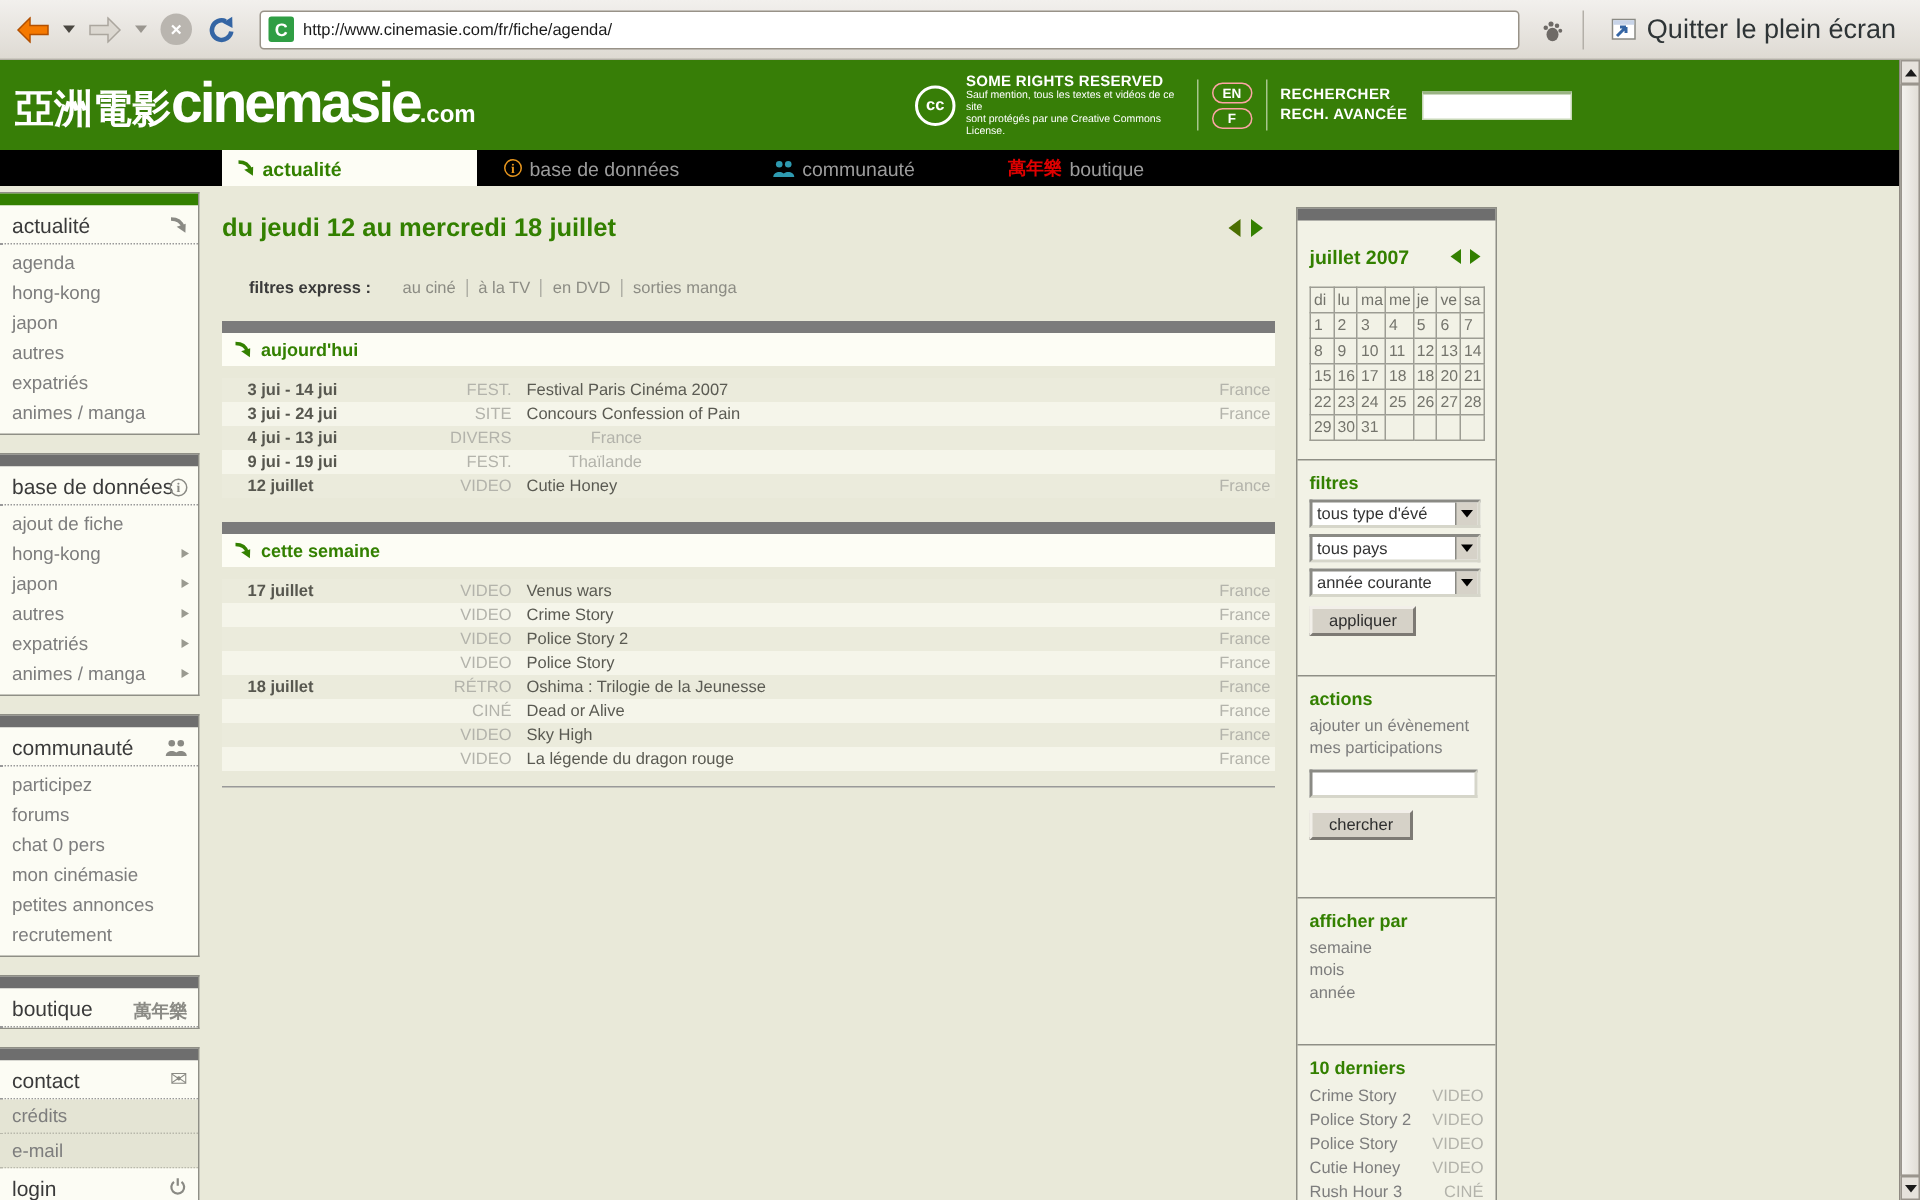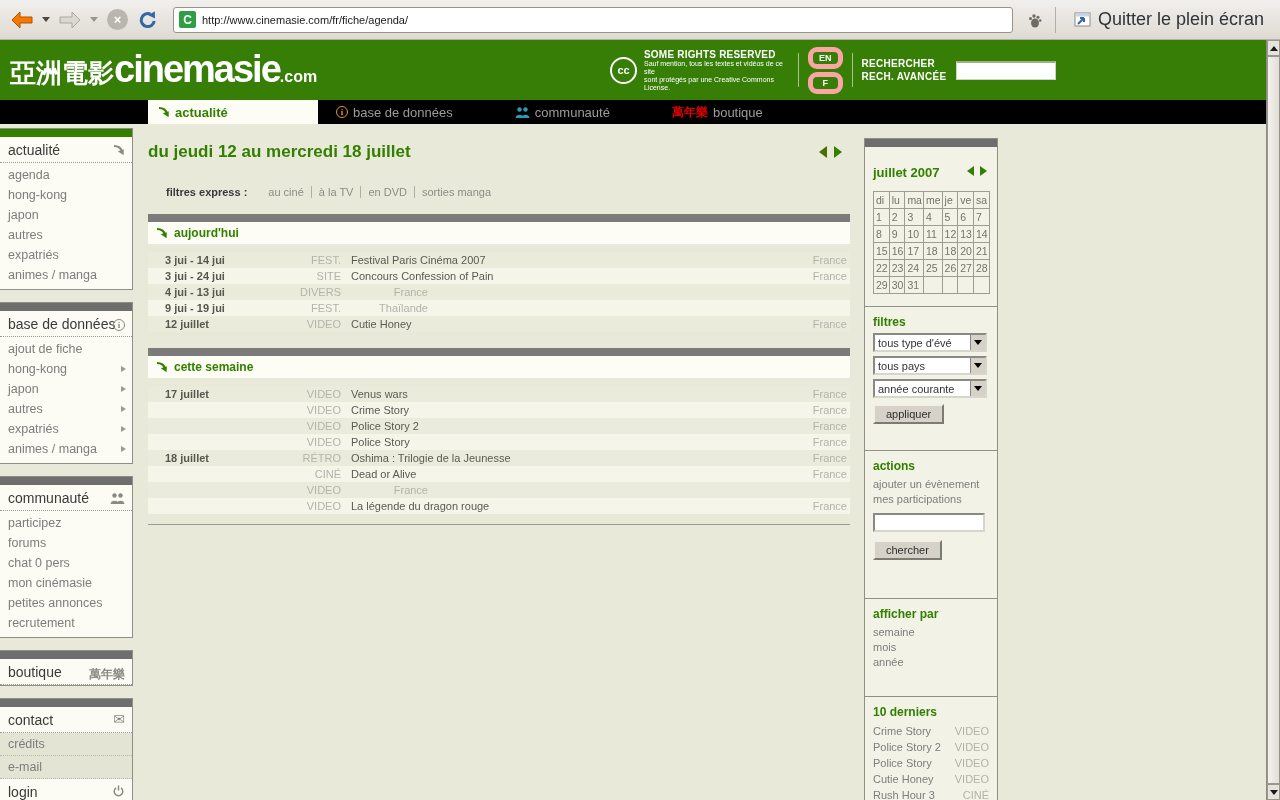--- a/index.html
+++ b/index.html
@@ -32,21 +32,21 @@
   .logo-name { font-size:38px; font-weight:bold; letter-spacing:-2px; line-height:30px; }
   .logo-tld { font-size:16px; font-weight:bold; }
   .hdr-right { position:absolute; left:610px; top:10px; height:40px; display:flex; align-items:center; }
   .cc-circle { width:27px; height:27px; border:2px solid #fff; border-radius:50%; display:flex;
     align-items:center; justify-content:center; font-size:11px; font-weight:bold; }
   .cc-text { margin-left:7px; width:145px; }
   .cc-title { font-size:10px; font-weight:bold; letter-spacing:0.2px; }
   .cc-line { font-size:7px; line-height:8px; }
   .vsep { width:1px; height:34px; background:#a8c58e; margin:0 9px; }
   .lang-col { display:flex; flex-direction:column; gap:3px; }
-  .lang-pill { border:5px solid #fca5a5; border-radius:9px; font-size:9px; font-weight:bold;
+  .lang-pill { border:1px solid #fca5a5; border-radius:9px; font-size:9px; font-weight:bold;
     padding:0px 6px; line-height:12px; text-align:center; }
   .search-labels { font-size:10px; font-weight:bold; line-height:13px; letter-spacing:0.3px; margin-right:10px; }
   .hdr-search { width:100px; height:19px; background:#fff; border:1px solid #c8d8b8; border-top:2px solid #9ab383; }
 
   .site-nav { position:absolute; top:60px; left:0; width:1280px; height:24px; background:#000;
     display:flex; align-items:stretch; padding-left:148px; font-size:13px; }
   .tab { display:flex; align-items:center; gap:5px; color:#9c9c9c; padding:0 10px; }
   .tab.active { background:#fdfdf5; color:#338000; font-weight:bold; width:170px; }
   .cjk-red { color:#e00000; font-weight:bold; font-size:12px; }
   .i-circle { width:12px; height:12px; border:1px solid #e8961e; color:#e8961e; border-radius:50%;
@@ -428,20 +428,21 @@
         </div>
       <div class="evrow even">
           <span class="c-date"></span>
           <span class="c-type">CINÉ</span>
           <span class="c-title">Dead or Alive</span>
           <span class="c-country">France</span>
         </div>
       <div class="evrow odd">
           <span class="c-date"></span>
           <span class="c-type">VIDEO</span>
+          <span class="c-title">Sky High</span>
           <span class="c-country">France</span>
         </div>
       <div class="evrow even">
           <span class="c-date"></span>
           <span class="c-type">VIDEO</span>
           <span class="c-title">La légende du dragon rouge</span>
           <span class="c-country">France</span>
         </div>
     </div>
     <div class="table-end"></div>

